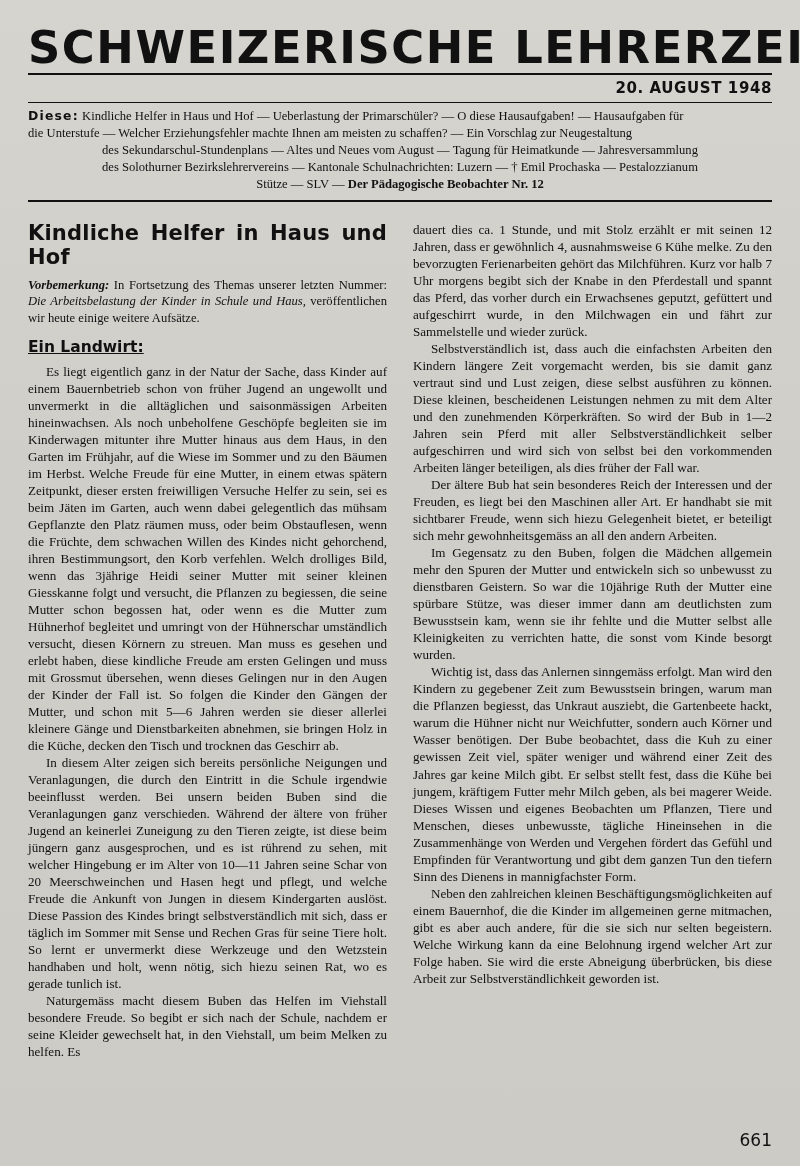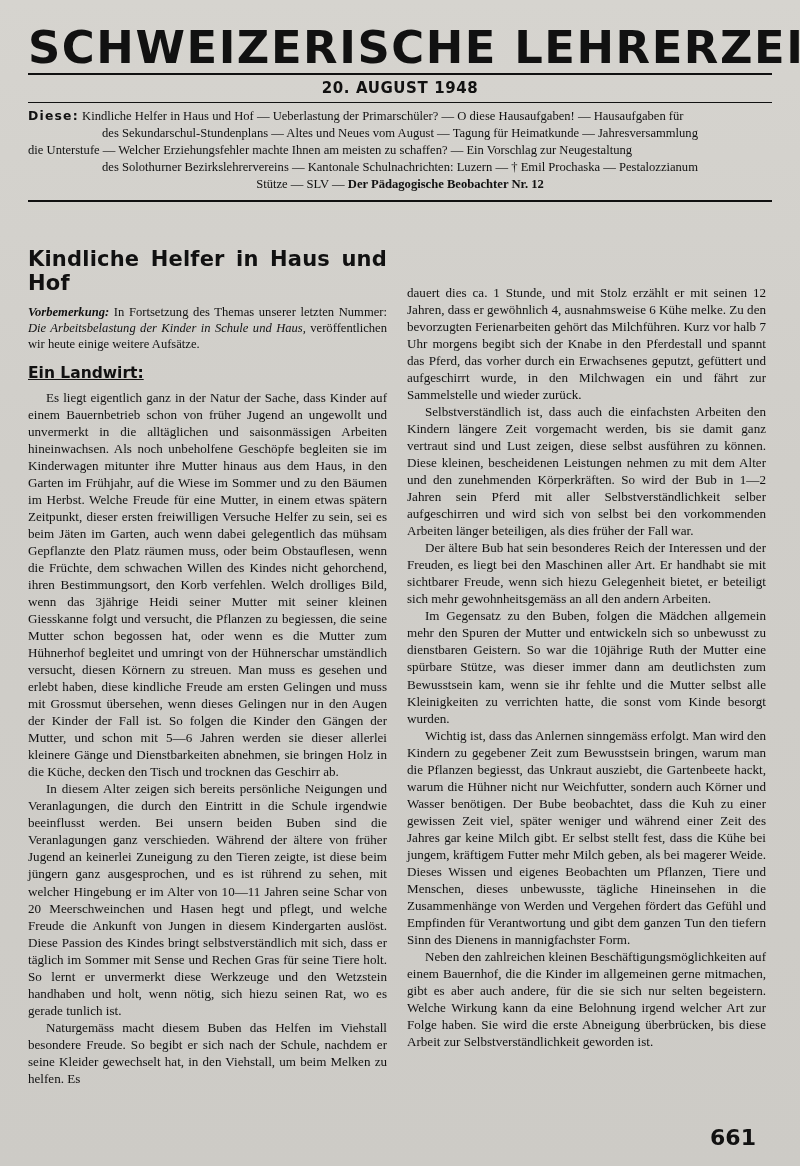--- a/index.html
+++ b/index.html
@@ -43,21 +43,21 @@
     transform-origin: left center;
     margin-bottom: 2px;
   }
   .masthead-rule {
     border-bottom: 2.5px solid #111;
     margin-top: 3px;
     margin-bottom: 2px;
   }
   .dateline {
     display: flex;
-    justify-content: center;
+    justify-content: flex-end;
     align-items: baseline;
     font-family: "DejaVu Sans", sans-serif;
     font-weight: bold;
     font-size: 15px;
     letter-spacing: 0.6px;
     padding-top: 2px;
   }
   .dateline .right span { margin-left: 16px; }
   .rule-thin {
     border-bottom: 1.6px solid #111;
@@ -82,25 +82,24 @@
   .contents .ctr { text-align: center; }
   .contents b { font-weight: bold; }
   .rule-heavy {
     border-bottom: 2.5px solid #111;
     margin-top: 3px;
   }
 
   
   .cols {
     position: relative;
-    margin-top: 0;
+    margin-top: 19px;
     display: flex;
-    gap: 20px;
+    gap: 26px;
     height: 930px;
-    align-items: center;
   }
   .col {
     width: 359px;
     font-size: 13.1px;
     line-height: 1.30;
     text-align: justify;
     hyphens: auto;
   }
   h1.article-title {
     font-family: "DejaVu Sans", sans-serif;
@@ -130,25 +129,25 @@
   }
   p.body {
     margin: 0;
     text-indent: 18px;
   }
   p.body.first { text-indent: 18px; }
   p.body + p.body { margin-top: 0; }
 
   .pagenum {
     position: absolute;
-    right: 16px;
+    right: 0;
     bottom: -2px;
     font-family: "DejaVu Sans", sans-serif;
-    font-weight: bold;
-    font-size: 22px;
+    font-weight: normal;
+    font-size: 17px;
   }
   .footer-zone {
     position: absolute;
     left: 28px;
     right: 28px;
     bottom: 18px;
     height: 26px;
   }
 </style>
 </head>
@@ -163,22 +162,22 @@
     <div class="dateline">
       <div class="left">20. AUGUST 1948</div>
     </div>
     <div class="rule-thin"></div>
 
     <div class="contents">
       <div class="line">
         <span class="label">Diese:</span>
         <span>Kindliche Helfer in Haus und Hof — Ueberlastung der Primarschüler? — O diese Hausaufgaben! — Hausaufgaben für</span>
       </div>
+      <div class="line">die Unterstufe — Welcher Erziehungsfehler machte Ihnen am meisten zu schaffen? — Ein Vorschlag zur Neugestaltung</div>
       <div class="line ctr">des Sekundarschul-Stundenplans — Altes und Neues vom August — Tagung für Heimatkunde — Jahresversammlung</div>
-      <div class="line">die Unterstufe — Welcher Erziehungsfehler machte Ihnen am meisten zu schaffen? — Ein Vorschlag zur Neugestaltung</div>
       <div class="line ctr">des Solothurner Bezirkslehrervereins — Kantonale Schulnachrichten: Luzern — † Emil Prochaska — Pestalozzianum</div>
       <div class="line ctr">
         <span>Stütze — SLV — </span><b>Der Pädagogische Beobachter Nr. 12</b>
       </div>
     </div>
     <div class="rule-heavy"></div>
 
     <div class="cols">
 
       <div class="col">

